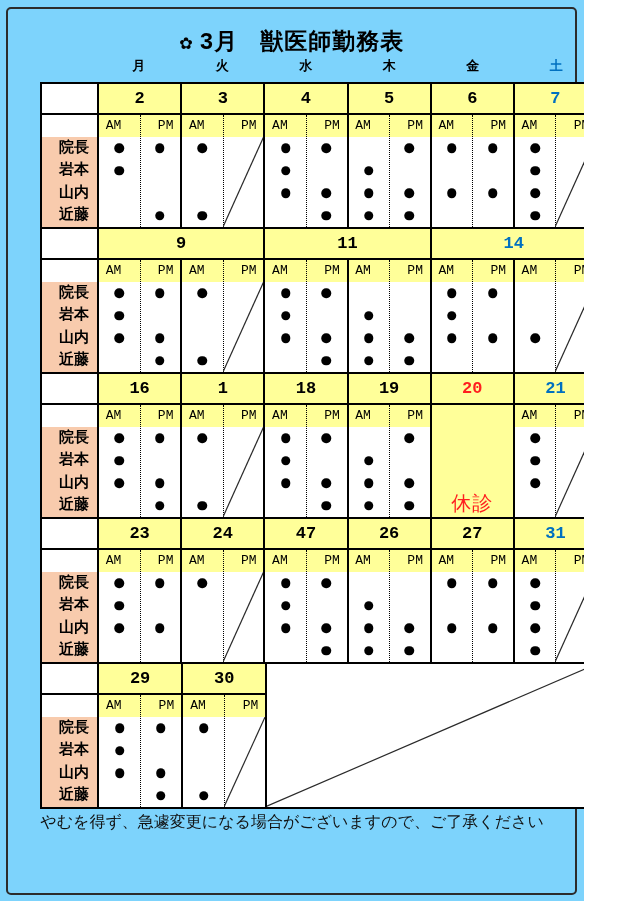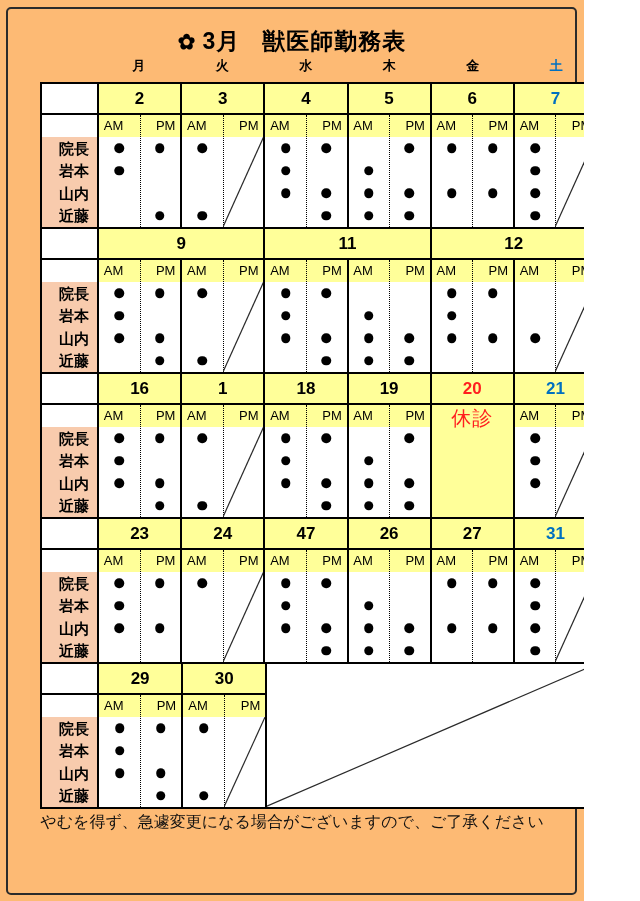--- a/index.html
+++ b/index.html
@@ -1,17 +1,17 @@
 <!DOCTYPE html>
 <html><head>
 <meta charset="utf-8">
 <style>
   html,body{margin:0;padding:0;background:#fff;}
-  .screen{position:relative;width:584px;height:901px;background:#fdba74;overflow:hidden;
-          font-family:Liberation Sans, sans-serif;color:#000;}
+  .screen{position:relative;width:584px;height:901px;background:#7dd3fc;overflow:hidden;
+          font-family:Liberation Mono, monospace;color:#000;}
   .page-border{position:absolute;left:6px;top:7px;right:7px;bottom:6px;
                border:2px solid var(--pageborder,#2b2b2b);border-radius:5px;pointer-events:none;}
   .title{position:absolute;left:0;top:26px;width:100%;text-align:center;
          font-size:23px;font-weight:bold;letter-spacing:1px;}
   .title .flower{font-size:21px;margin-right:6px;}
   .title .gap{display:inline-block;width:22px;}
   .weekdays{position:absolute;left:97px;top:57px;width:501px;height:20px;display:flex;}
   .weekdays span{flex:1;text-align:center;font-size:13px;font-weight:bold;}
   .weekdays span.sat{color:var(--blue,#0070C0);}
 
@@ -38,21 +38,21 @@
                     padding-right:8px;font-size:15px;font-weight:bold;line-height:1;}
 
   .day-cell{flex:1;position:relative;border-right:2px solid #000;background:#fff;}
   .day-cell:last-child{border-right:none;}
   .ampm-band{position:absolute;left:0;top:0;width:100%;height:22px;background:var(--yellow,#FFFF99);display:flex;gap:23px;}
   .ampm-band span{flex:1;text-align:center;font-size:13px;line-height:22px;}
   .half-divider{position:absolute;left:50%;top:0;bottom:0;width:0;border-left:1px dotted #000;}
   .dot{position:absolute;width:9.5px;height:9.5px;border-radius:50%;background:#000;transform:translate(-50%,-50%);}
   .pm-diag{position:absolute;left:50%;top:22px;width:50%;height:calc(100% - 22px);}
   .pm-diag line,.rest-diag line{stroke:#2a2a2a;stroke-width:1.2;vector-effect:non-scaling-stroke;}
-  .day-cell.closed{background:var(--yellow,#FFFF99);display:flex;align-items:flex-start;justify-content:center;}
+  .day-cell.closed{background:var(--yellow,#FFFF99);display:flex;align-items:flex-end;justify-content:center;}
   .day-cell.closed .closed-label{color:var(--red,#FF1F1F);font-size:20px;letter-spacing:1px;}
   .body-filler{flex:4;background:#fff;}
   .rest-diag{position:absolute;top:0;height:100%;
              left:calc(57px + (100% - 57px)/6*2);
              width:calc((100% - 57px)/6*4);}
 
   .footer-note{position:absolute;left:0;top:812px;width:100%;text-align:center;font-size:16px;color:#111;}
 </style>
 </head>
 <body>
@@ -168,21 +168,21 @@
               <line x1="0" y1="100" x2="100" y2="0"></line>
             </svg>
           </div>
         </div>
       </div>
       <div class="week divider">
         <div class="date-row">
           <div class="name-spacer"></div>
           <div class="date-cell">9</div>
           <div class="date-cell">11</div>
-          <div class="date-cell">12</div>
+          <div class="date-cell sat">14</div>
         </div>
         <div class="body-row">
           <div class="name-cell">
             <div class="ampm-spacer"></div>
             <div class="staff-names">
               <span>院長</span>
               <span>岩本</span>
               <span>山内</span>
               <span>近藤</span>
             </div>

